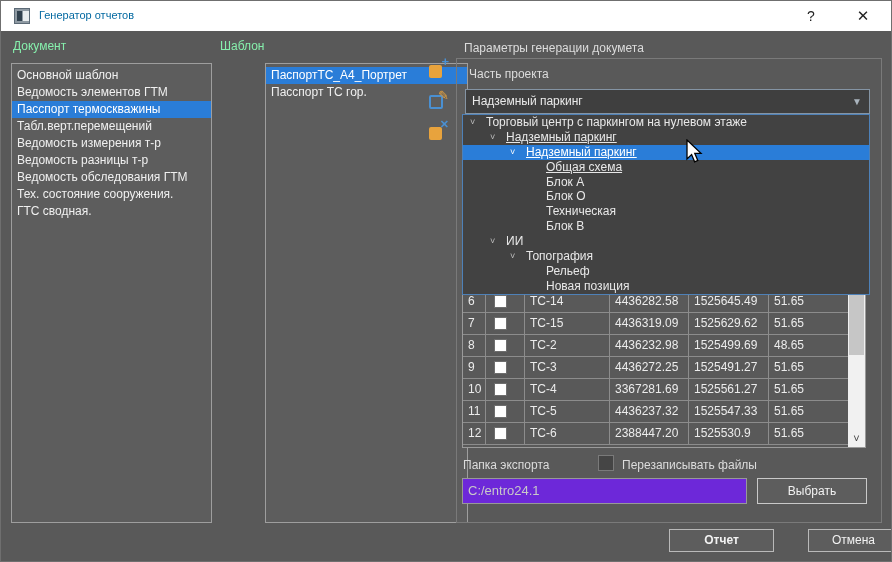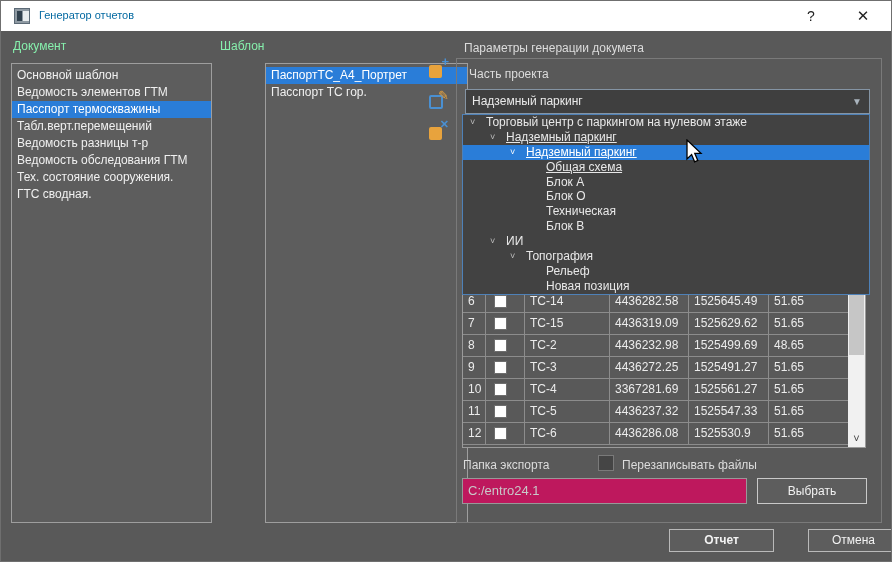--- a/index.html
+++ b/index.html
@@ -87,21 +87,21 @@
   .tree-row.underline .tree-label { text-decoration:underline; }
   .tree-row.selected { background:#2a7dd8; color:#ffffff; }
   .tree-row.selected .chev { color:#ffffff; }
 
   
   .export-label { position:absolute; left:462px; top:457px; font-size:12px; color:#dcdcdc; }
   .ow-check { position:absolute; left:597px; top:454px; width:16px; height:16px;
               background:#454545; border:1px solid #7a7a7a; }
   .ow-label { position:absolute; left:621px; top:457px; font-size:12px; color:#dcdcdc; }
   .path-input { position:absolute; left:461px; top:477px; width:285px; height:26px;
-                background:#be185d; border:1px solid #989898; color:#c9c9c9;
+                background:#6d28d9; border:1px solid #989898; color:#c9c9c9;
                 font-size:13px; line-height:24px; padding-left:5px; }
   .btn { background:#5d5d5d; border:1px solid #c9c9c9; color:#f2f2f2; font-size:12px;
          text-align:center; position:absolute; }
   .btn-browse { left:756px; top:477px; width:110px; height:26px; line-height:24px; }
   .btn-report { left:668px; top:528px; width:105px; height:23px; line-height:21px;
                 border-color:#b9b9b9;font-weight:bold; }
   .btn-cancel { left:780px; top:528px; width:91px; height:23px; line-height:21px;
                 border-color:#b9b9b9;margin-left:27px; }
 
   
@@ -134,20 +134,23 @@
       </div>
 
       <div class="list-item selected">
         <span>Пасспорт термоскважины</span>
       </div>
 
       <div class="list-item">
         <span>Табл.верт.перемещений</span>
       </div>
 
+      <div class="list-item">
+        <span>Ведомость измерения т-р</span>
+      </div>
 
       <div class="list-item">
         <span>Ведомость разницы т-р</span>
       </div>
 
       <div class="list-item">
         <span>Ведомость обследования ГТМ</span>
       </div>
 
       <div class="list-item">
@@ -249,21 +252,21 @@
           <span class="c c-name">ТС-5</span>
           <span class="c c-x">4436237.32</span>
           <span class="c c-y">1525547.33</span>
           <span class="c c-z">51.65</span>
         </div>
 
         <div class="trow">
           <span class="c c-num">12</span>
           <span class="c c-chk"><span class="chk"></span></span>
           <span class="c c-name">ТС-6</span>
-          <span class="c c-x">4436286.08</span>
+          <span class="c c-x">2388447.20</span>
           <span class="c c-y">1525530.9</span>
           <span class="c c-z">51.65</span>
         </div>
 
     </div>
     <div class="vscroll">
       <div class="vthumb"></div>
       <div class="vdown">˅</div>
     </div>
   </div>

